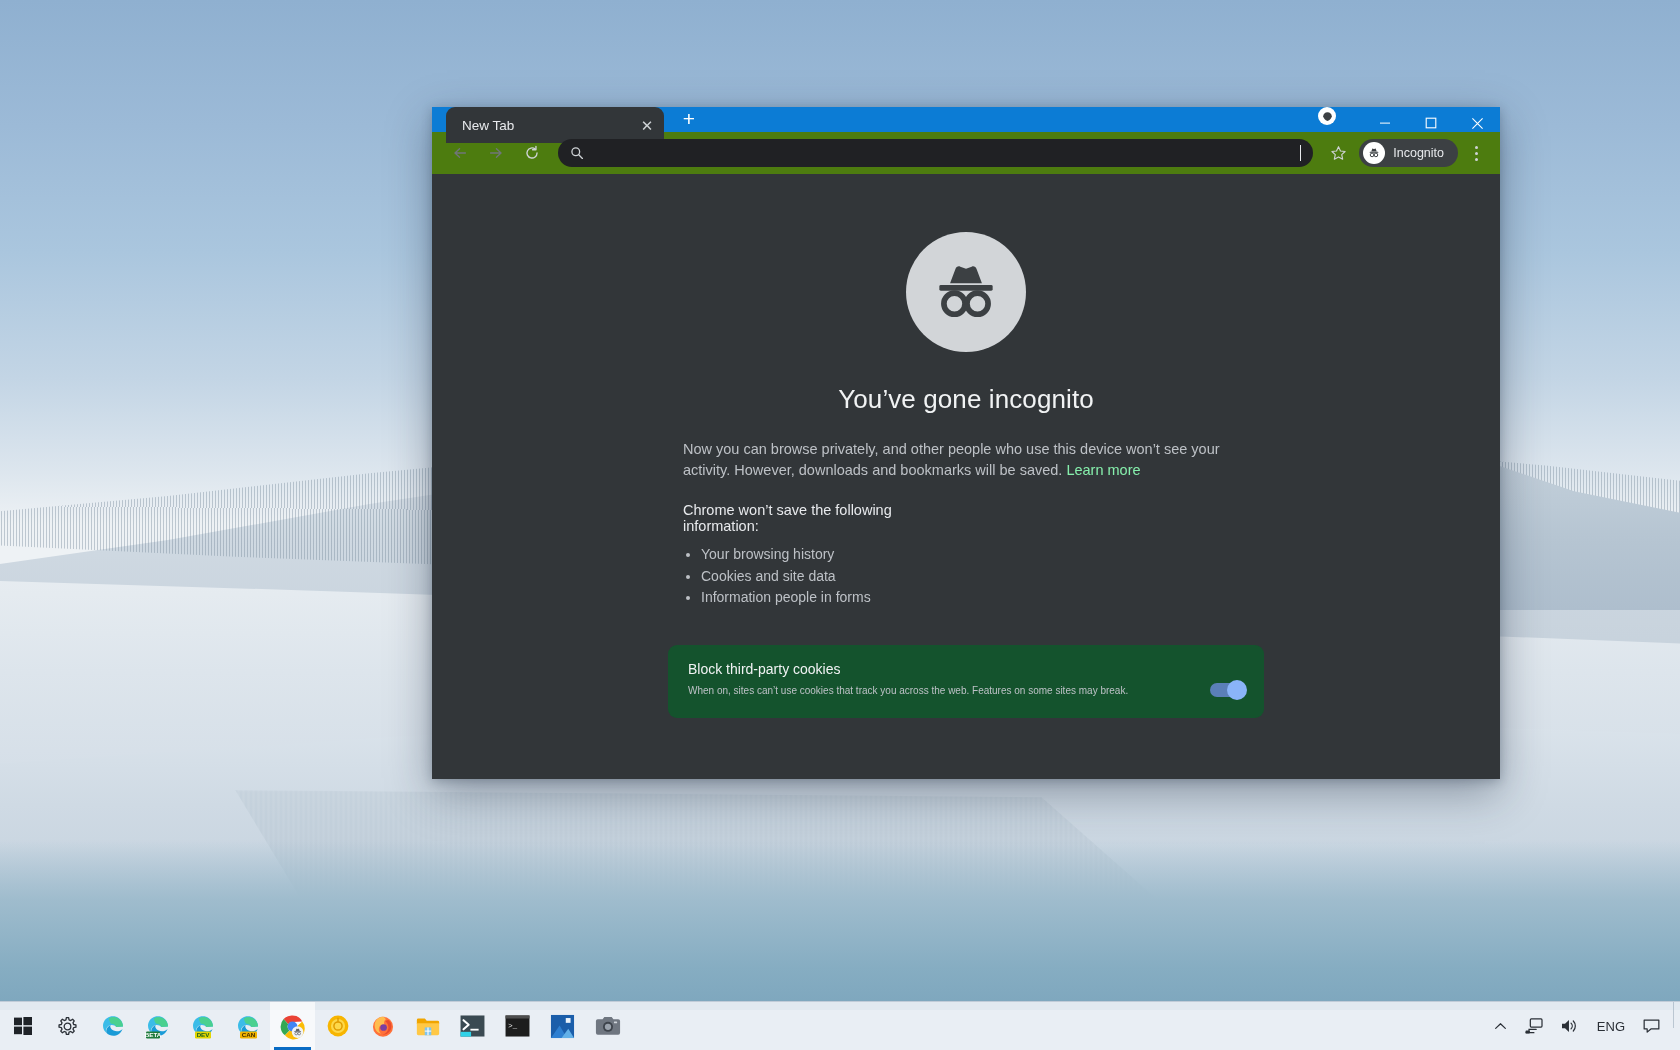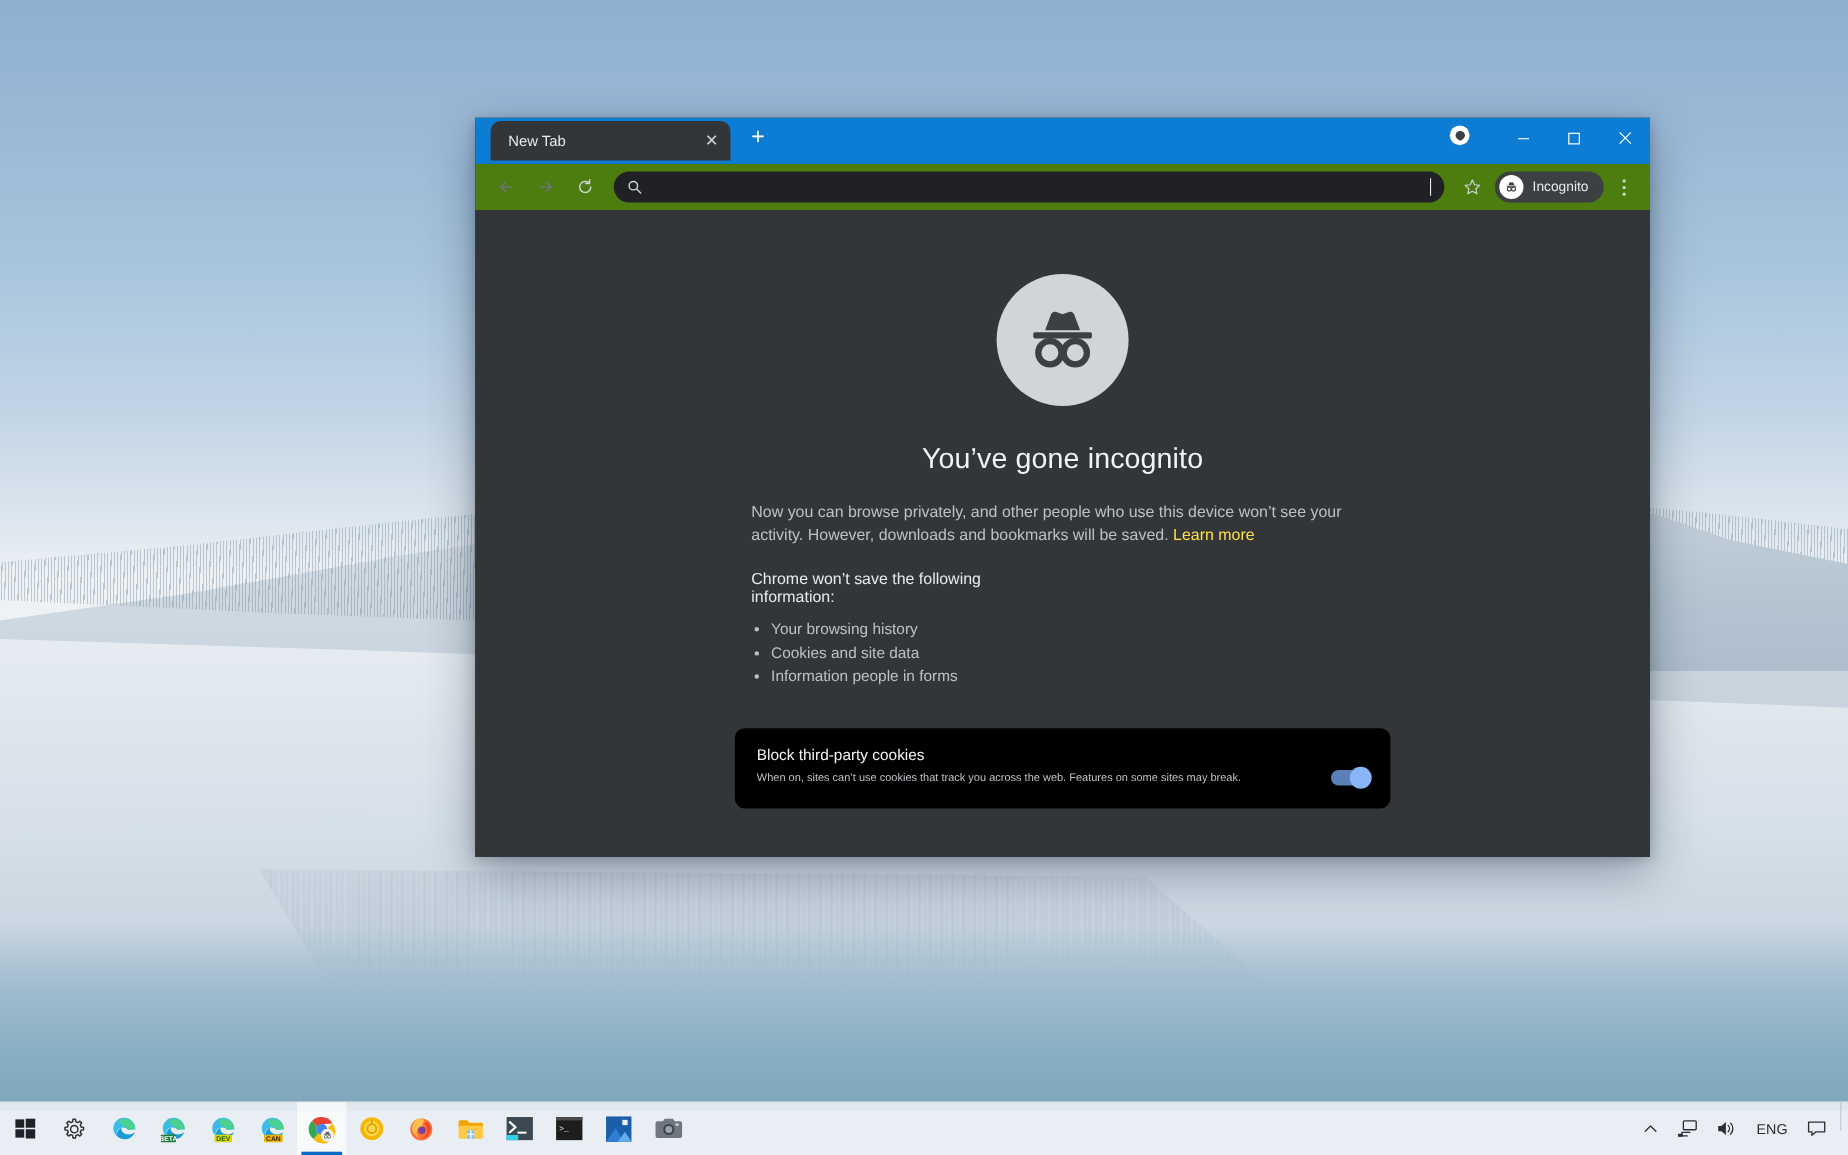--- a/index.html
+++ b/index.html
@@ -77,24 +77,24 @@
   
   #chrome-window {
     position: absolute;
     left: 432px; top: 107px;
     width: 1068px; height: 672px;
     box-shadow: 0 14px 42px rgba(20,35,55,.38), 0 2px 10px rgba(20,35,55,.25);
     background: #323639;
     overflow: hidden;
   }
   #titlebar {
-    height: 42px;
+    height: 25px;
     background: #0c7cd5;
     display: flex;
-    align-items: center;
+    align-items: flex-start;
     position: relative;
   }
   .tab {
     margin-left: 14px;
     width: 218px; height: 36px;
     background: #323639;
     border-radius: 9px 9px 0 0;
     display: flex; align-items: center;
     padding: 0 6px 0 16px;
     box-sizing: border-box;
@@ -202,39 +202,39 @@
     margin-top: 32px;
     letter-spacing: .1px;
   }
   #ntp-body {
     width: 566px;
     margin-top: 24px;
     color: #bdc1c6;
     font-size: 14.5px;
     line-height: 20.5px;
   }
-  .learn-more { color: #fde047; text-decoration: none; }
+  .learn-more { color: #86efac; text-decoration: none; }
   #ntp-columns {
     width: 566px; margin-top: 22px;
     display: flex; gap: 0;
   }
   .ntp-col { width: 50%; }
   .ntp-col h3 {
     margin: 0 0 10px 0;
     color: #e8eaed; font-size: 14.5px; font-weight: 400;
   }
   .ntp-col ul { margin: 0; padding-left: 18px; }
   .ntp-col li {
     color: #bdc1c6; font-size: 14px;
     line-height: 20.5px; margin-bottom: 1px;
   }
   #cookie-card {
     width: 596px;
     margin-top: 36px;
-    background: #000000;
+    background: #14532d;
     border-radius: 9px;
     padding: 16px 20px 18px 20px;
     box-sizing: border-box;
     display: flex; align-items: flex-start; gap: 46px;
   }
   #cookie-card-text { flex: 1; padding-right: 20px; }
   #cookie-title { color: #f1f3f4; font-size: 14px; margin-bottom: 4px; }
   #cookie-desc { color: #bdc1c6; font-size: 10px; line-height: 19px; }
   #cookie-toggle {
     width: 34px; height: 14px; border-radius: 7px;

